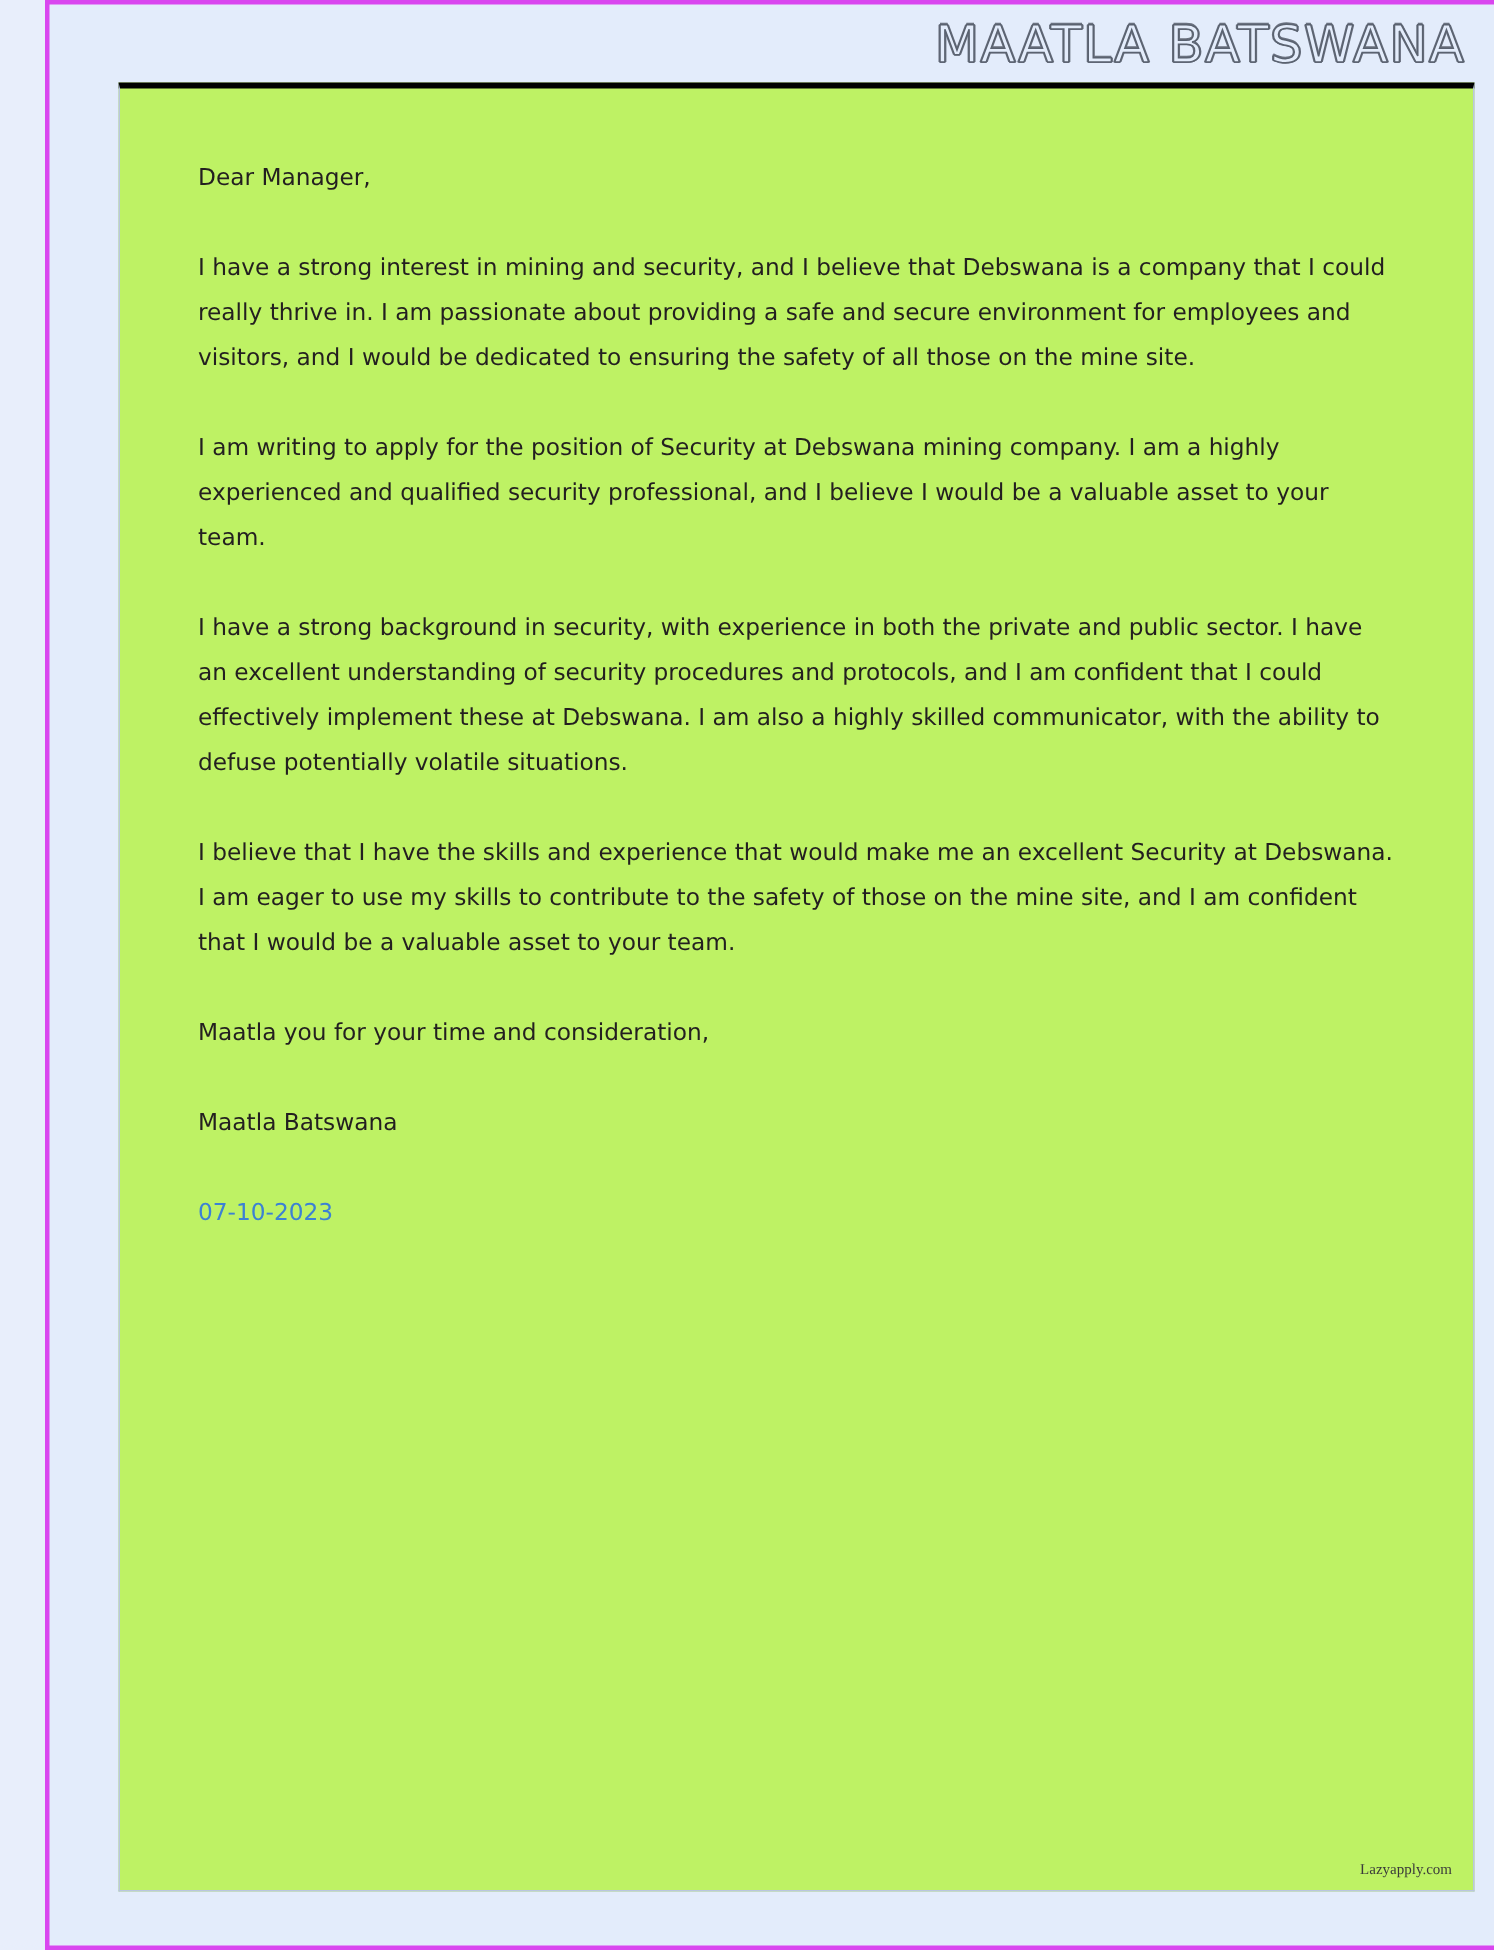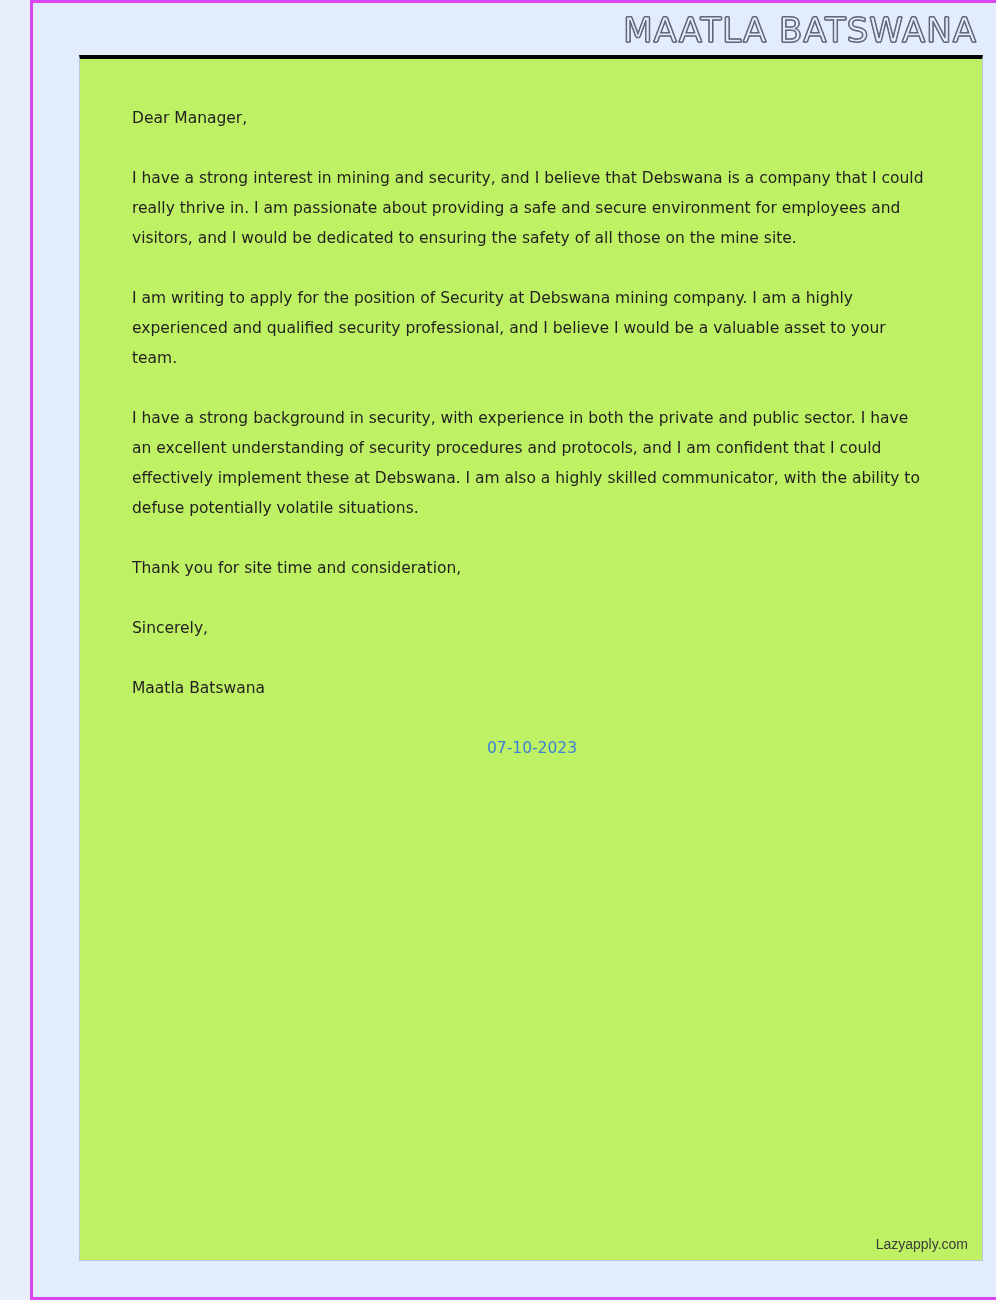--- a/index.html
+++ b/index.html
@@ -74,50 +74,49 @@
     color: #231f20;
   }
 
   .letter-body p {
     margin: 0 0 30px 0;
   }
 
   .date-line {
     color: #3c81d4;
     margin: 0;
-    text-align: center;
   }
 
   .footer-note {
     position: absolute;
     right: 14px;
     bottom: 8px;
-    font-size: 14px;
+    font-size: 10px;
     color: #3a3a3a;
-    font-family: Liberation Sans, sans-serif;
+    font-family: Liberation Serif, serif;
   }
 </style>
 </head>
 <body>
 
 <div class="page">
 
   <div class="header">
     <div class="header-title">MAATLA BATSWANA</div>
   </div>
 
   <div class="letter-sheet">
 
     <div class="letter-body">
       <p>Dear Manager,</p>
       <p>I have a strong interest in mining and security, and I believe that Debswana is a company that I could really thrive in. I am passionate about providing a safe and secure environment for employees and visitors, and I would be dedicated to ensuring the safety of all those on the mine site.</p>
       <p>I am writing to apply for the position of Security at Debswana mining company. I am a highly experienced and qualified security professional, and I believe I would be a valuable asset to your team.</p>
       <p>I have a strong background in security, with experience in both the private and public sector. I have an excellent understanding of security procedures and protocols, and I am confident that I could effectively implement these at Debswana. I am also a highly skilled communicator, with the ability to defuse potentially volatile situations.</p>
-      <p>Thank you for site time and consideration,</p>
-      <p>Sincerely,</p>
+      <p>I believe that I have the skills and experience that would make me an excellent Security at Debswana. I am eager to use my skills to contribute to the safety of those on the mine site, and I am confident that I would be a valuable asset to your team.</p>
+      <p>Maatla you for your time and consideration,</p>
       <p>Maatla Batswana</p>
       <p class="date-line">07-10-2023</p>
     </div>
 
     <div class="footer-note">Lazyapply.com</div>
 
   </div>
 </div>
 
 </body></html>

